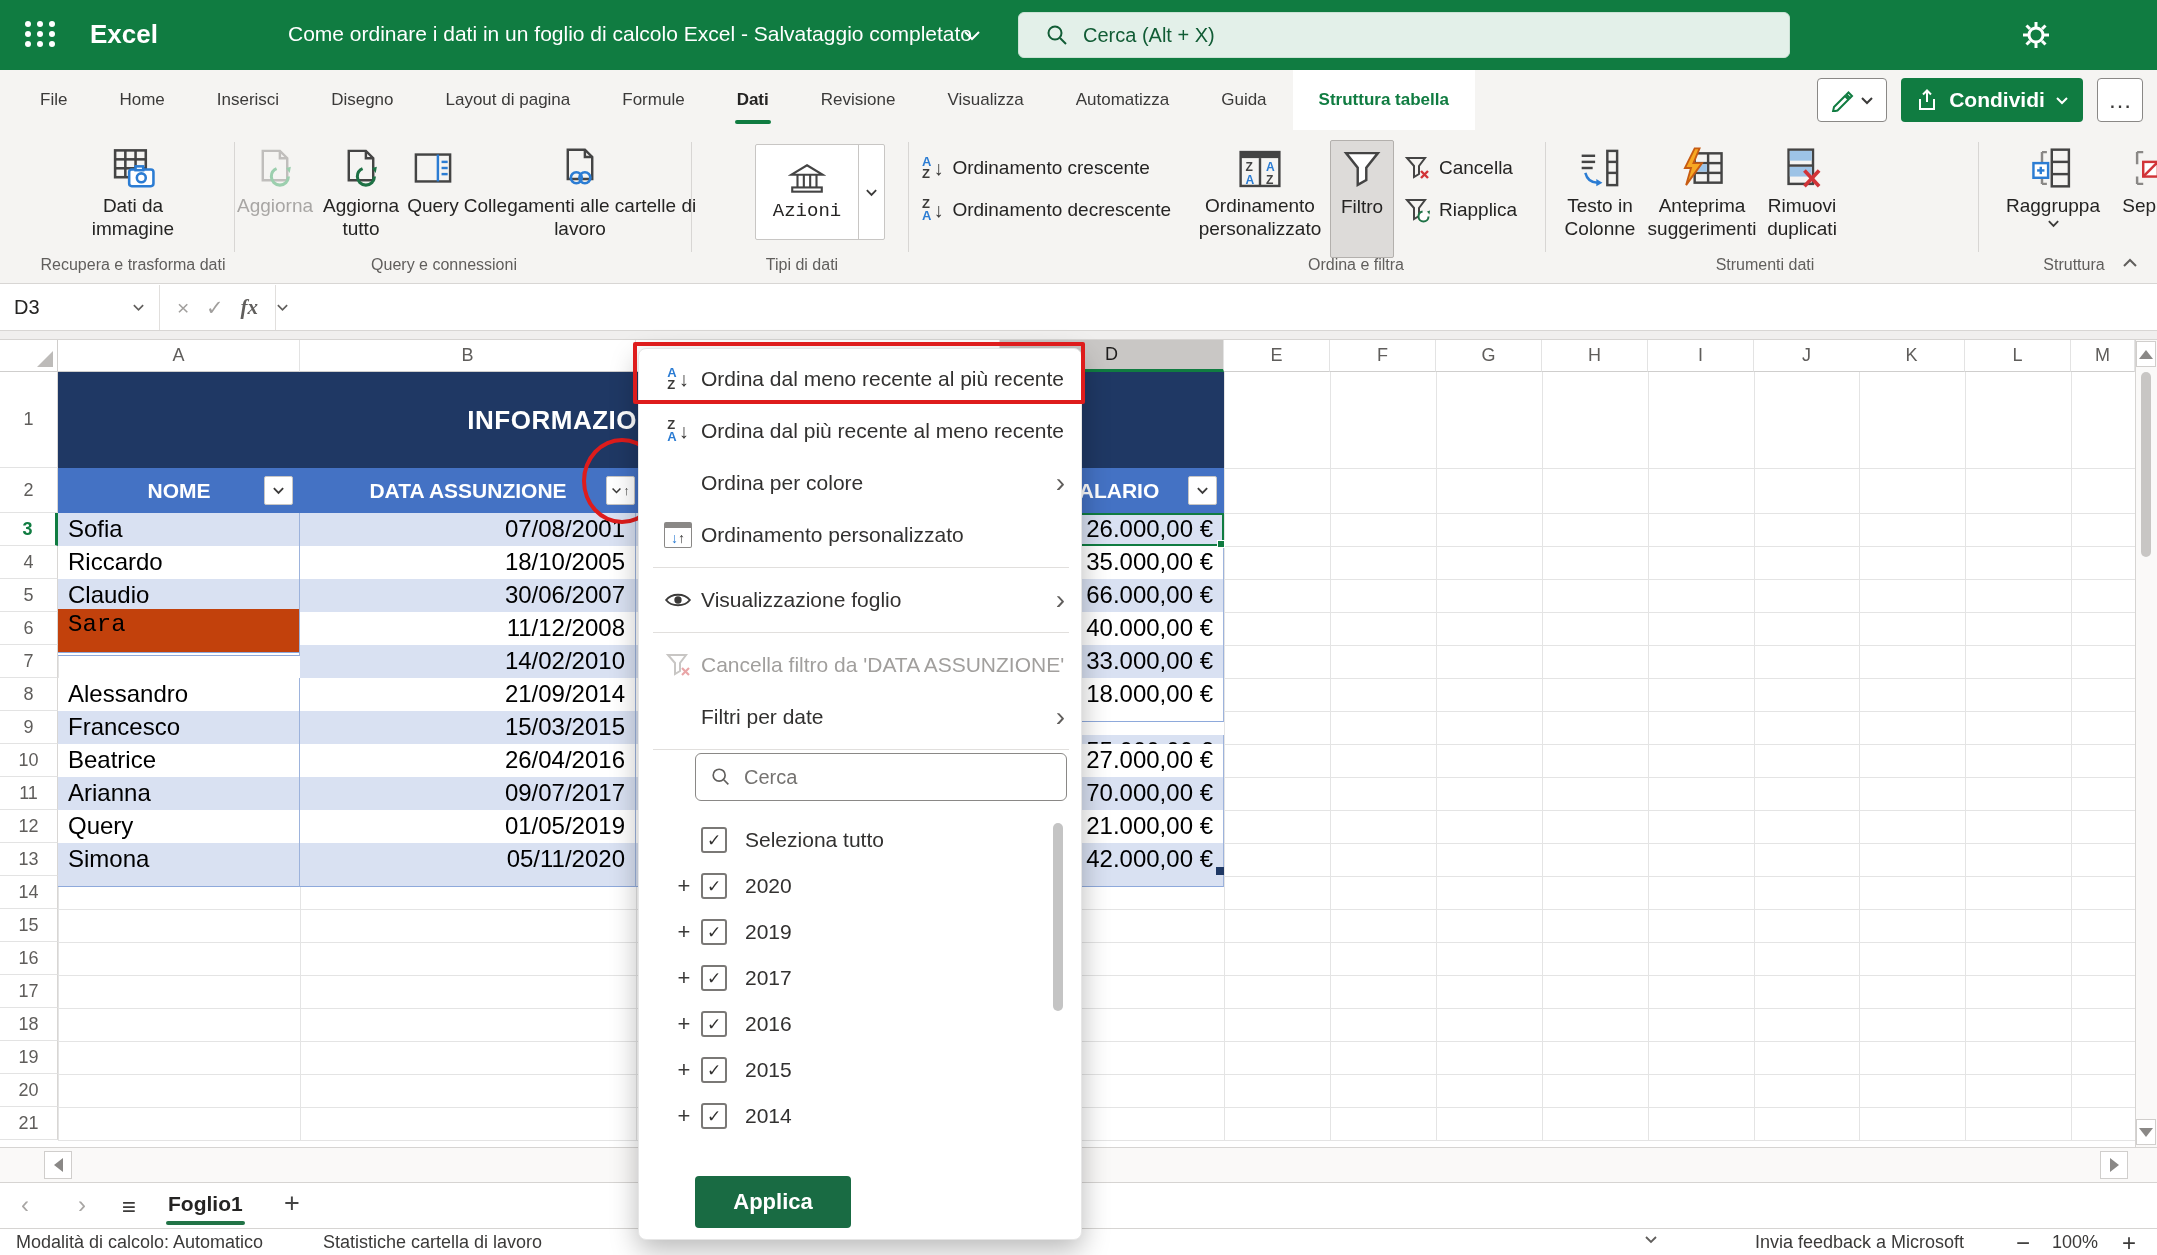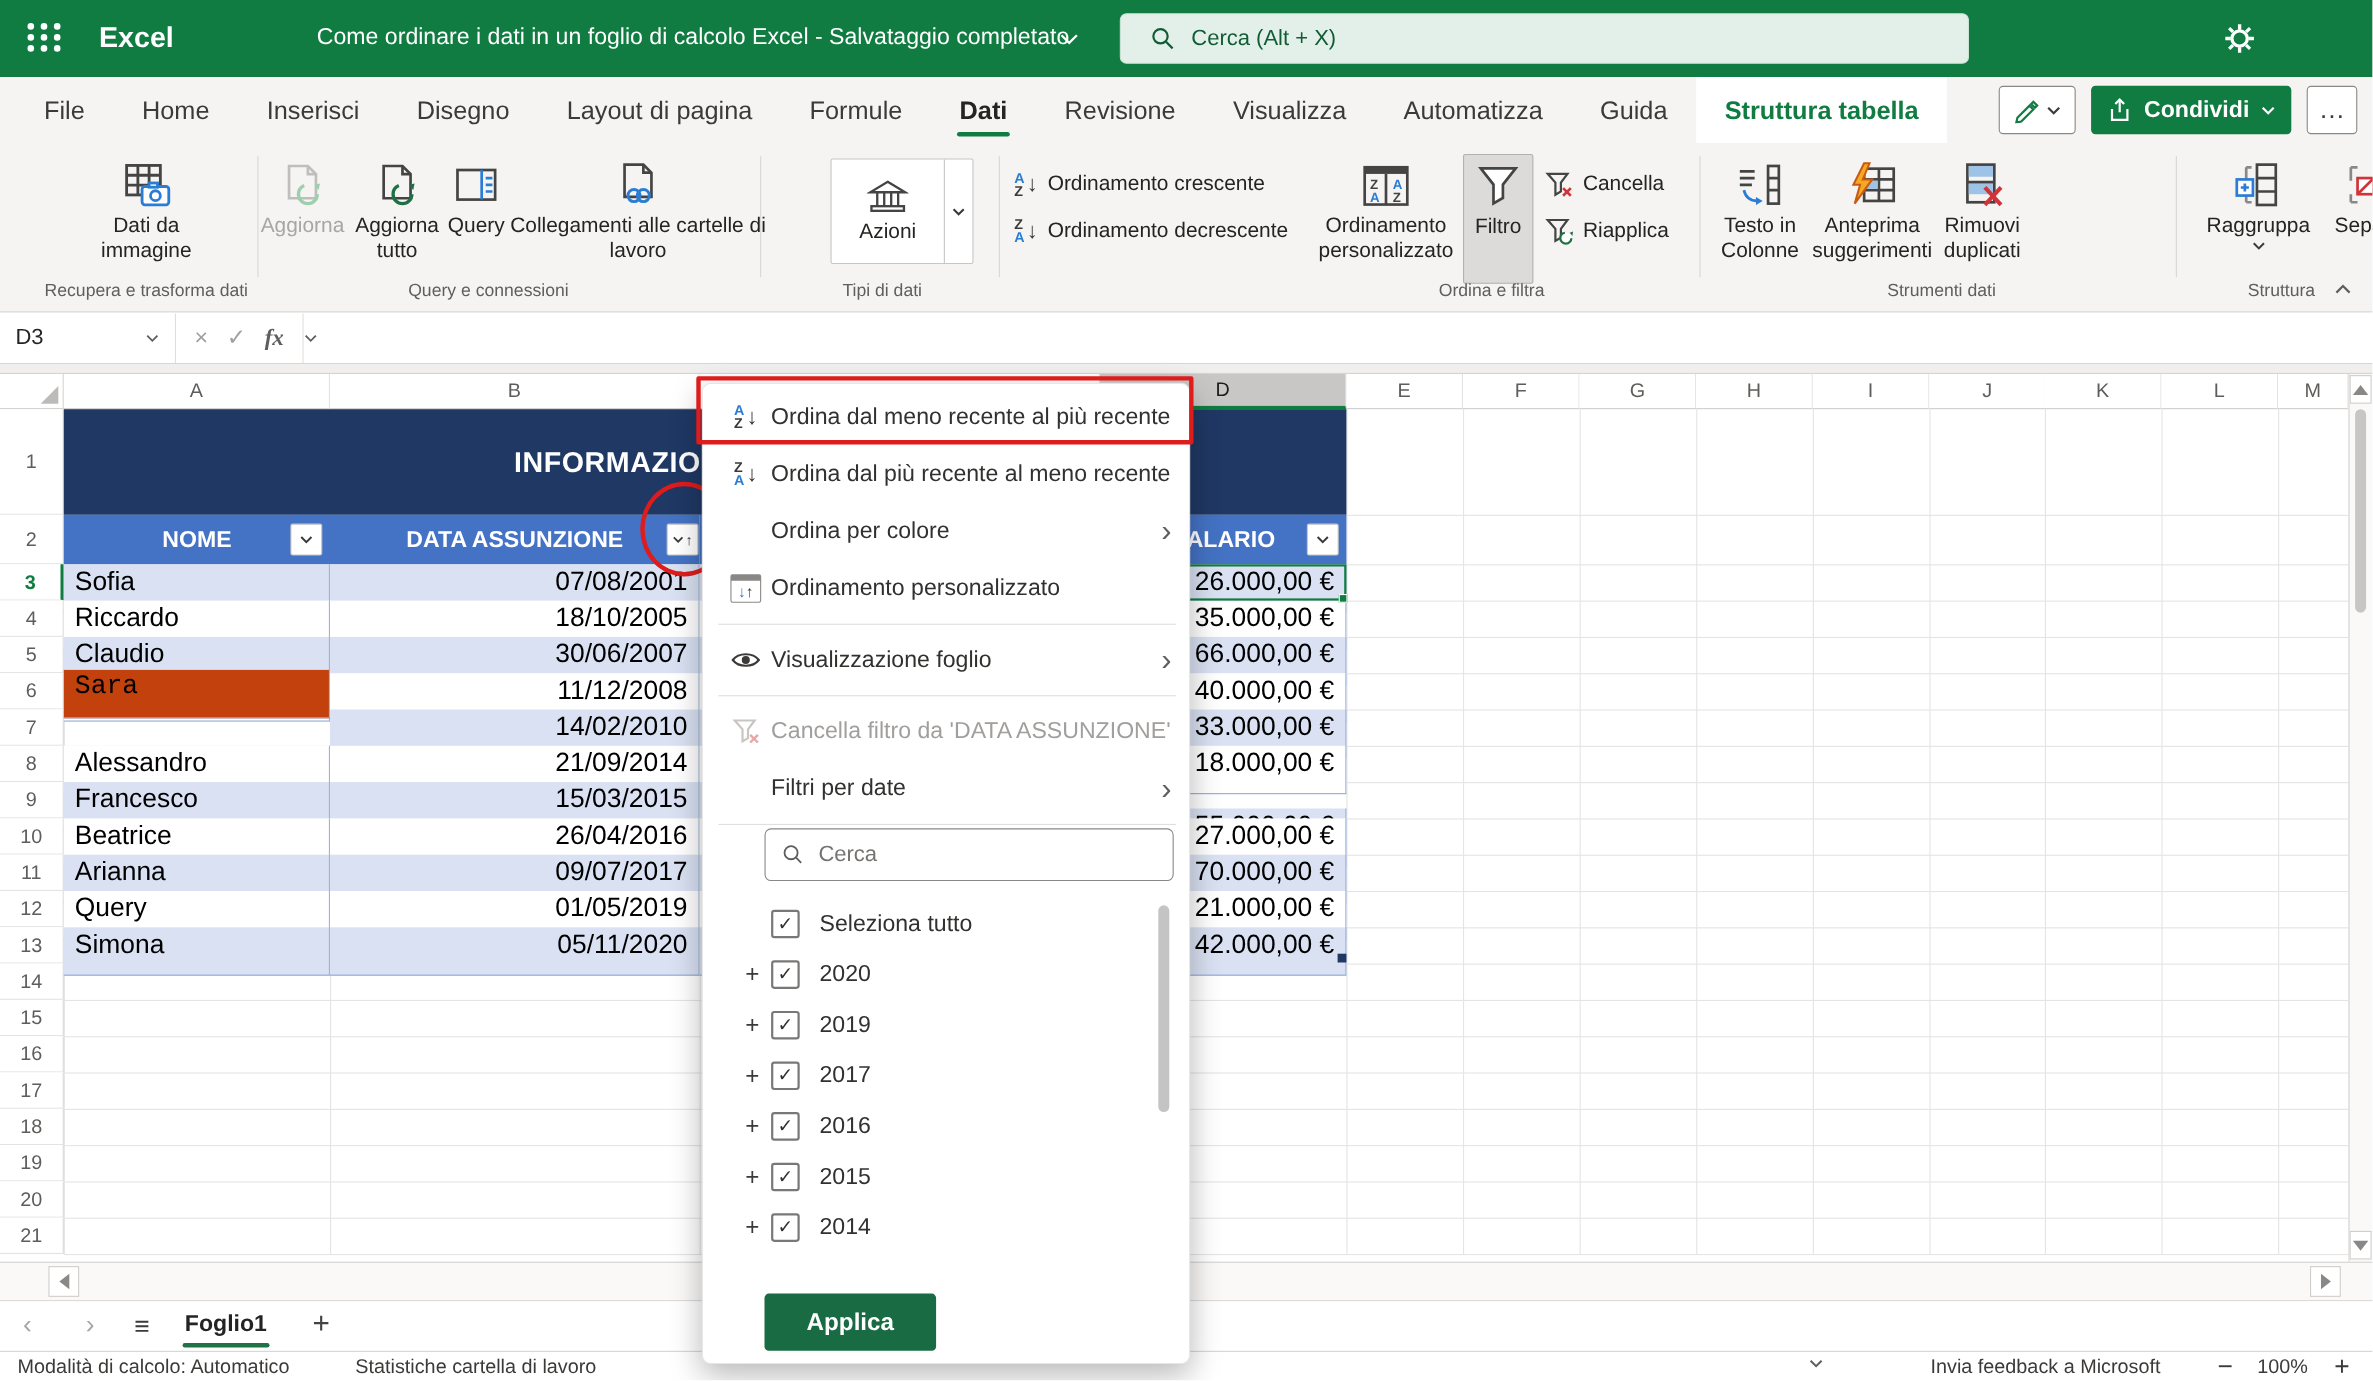--- a/index.html
+++ b/index.html
@@ -18,41 +18,41 @@
   .doctitle { left:288px; top:22px; color:#fff; font-size:21px; white-space:nowrap; }
   .title-chev { left:962px; top:30px; }
   .topsearch { left:1018px; top:12px; width:772px; height:46px; background:#E3F0E9; border:1px solid #CBE2D5;
     border-radius:6px; display:flex; align-items:center; padding-left:26px; }
   .topsearch .ph { color:#115C35; font-size:20px; margin-left:14px; }
   .geario { left:2020px; top:19px; }
 
   
   .tabbar { left:0; top:70px; width:2157px; height:60px; background:#F5F4F2; display:flex; align-items:stretch; }
   .tabstrip { display:flex; align-items:stretch; padding-left:14px; }
-  .tab { position:relative; display:flex; align-items:center; padding:0 26px; font-size:23px; color:#3B3A39; cursor:default; white-space:nowrap; }
+  .tab { position:relative; display:flex; align-items:center; padding:0 26px; font-size:17px; color:#3B3A39; cursor:default; white-space:nowrap; }
   .tab.active { font-weight:bold; color:#252423; }
   .tab.active::after { content:""; position:absolute; left:24px; right:24px; bottom:6px; height:4px; background:#107C41; border-radius:2px; }
   .tab.contextual { background:#fff; color:#107C41; font-weight:bold; }
   .tabbar-right { position:absolute; right:14px; top:8px; height:44px; display:flex; gap:14px; }
   .btn-pencil { width:70px; height:44px; background:#fff; border:1px solid #8A8886; border-radius:4px;
     display:flex; align-items:center; justify-content:center; gap:6px; }
   .btn-share { width:182px; height:44px; background:#107C41; border-radius:4px; color:#fff; font-size:21px; font-weight:bold;
     display:flex; align-items:center; justify-content:center; gap:10px; }
   .btn-more { width:46px; height:44px; background:#fff; border:1px solid #8A8886; border-radius:4px;
     display:flex; align-items:center; justify-content:center; font-size:24px; color:#3B3A39; }
 
   
   .ribbon { left:0; top:130px; width:2157px; height:154px; background:#F5F4F2; border-bottom:1px solid #D8D6D4; }
   .rdiv { position:absolute; top:12px; width:1px; height:110px; background:#D8D6D4; }
   .bigbtn { position:absolute; top:10px; height:118px; display:flex; flex-direction:column; align-items:center; }
   .bigbtn .ic { height:50px; display:flex; align-items:flex-end; justify-content:center; }
   .bigbtn .lbl { margin-top:4px; font-size:19px; line-height:23px; text-align:center; color:#252423; }
   .bigbtn.disabled .lbl { color:#A8A6A4; }
   .bigbtn.pressed { background:#DDDBD9; border:1px solid #B3B0AD; border-radius:2px; }
-  .gallery { position:absolute; left:755px; top:14px; width:130px; height:96px; background:#fff; border:1px solid #C8C6C4; border-radius:2px; display:flex; }
+  .gallery { position:absolute; left:755px; top:14px; width:130px; height:96px; background:#fff; border:1px solid #C8C6C4; border-radius:2px; display:flex;font-family:Liberation Mono, monospace; }
   .gallery .main { flex:1; display:flex; flex-direction:column; align-items:center; justify-content:center; gap:4px; }
   .gallery .main .glbl { font-size:19px; color:#252423; }
   .gallery .strip { width:26px; border-left:1px solid #C8C6C4; display:flex; align-items:center; justify-content:center; }
   .smallstack { position:absolute; top:22px; display:flex; flex-direction:column; gap:10px; }
   .smallrow { display:flex; align-items:center; gap:9px; height:32px; font-size:19px; color:#252423; white-space:nowrap; }
   .grouplbl { position:absolute; top:126px; transform:translateX(-50%); font-size:16px; color:#605E5C; white-space:nowrap; }
   .collapse-chev { position:absolute; left:2122px; top:128px; }
 
   
   .fbar { left:0; top:285px; width:2157px; height:46px; background:#fff; border-bottom:1px solid #D8D6D4; display:flex; align-items:center; }

